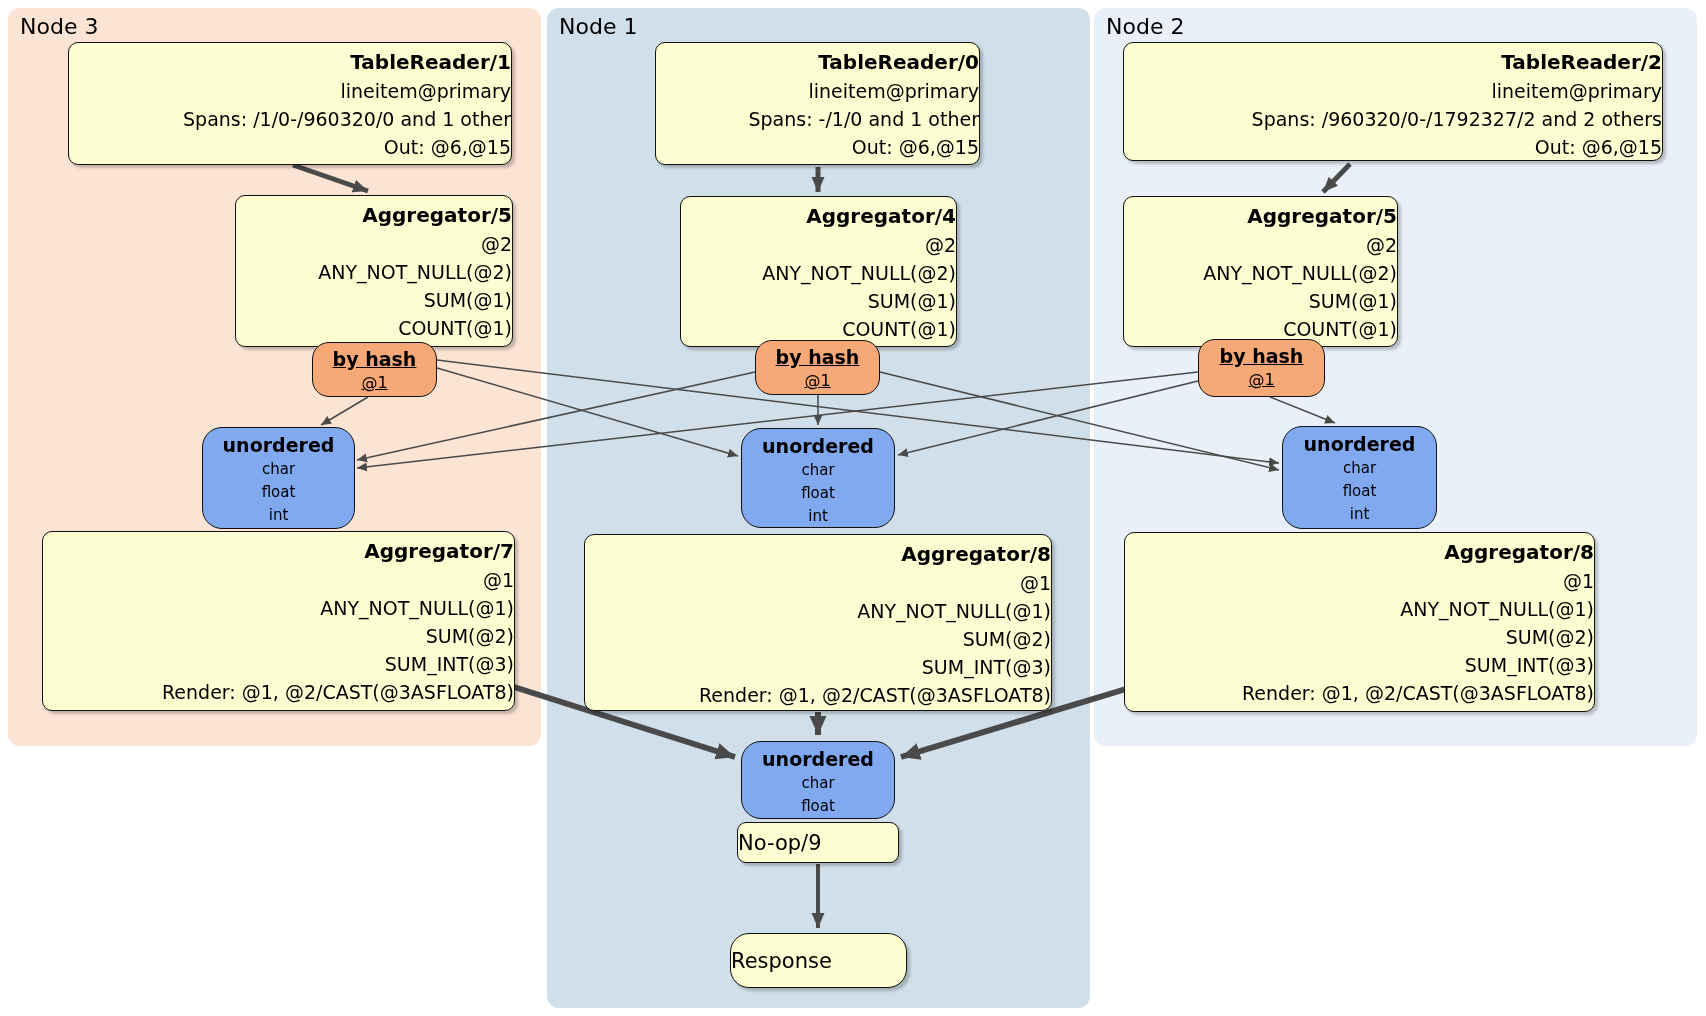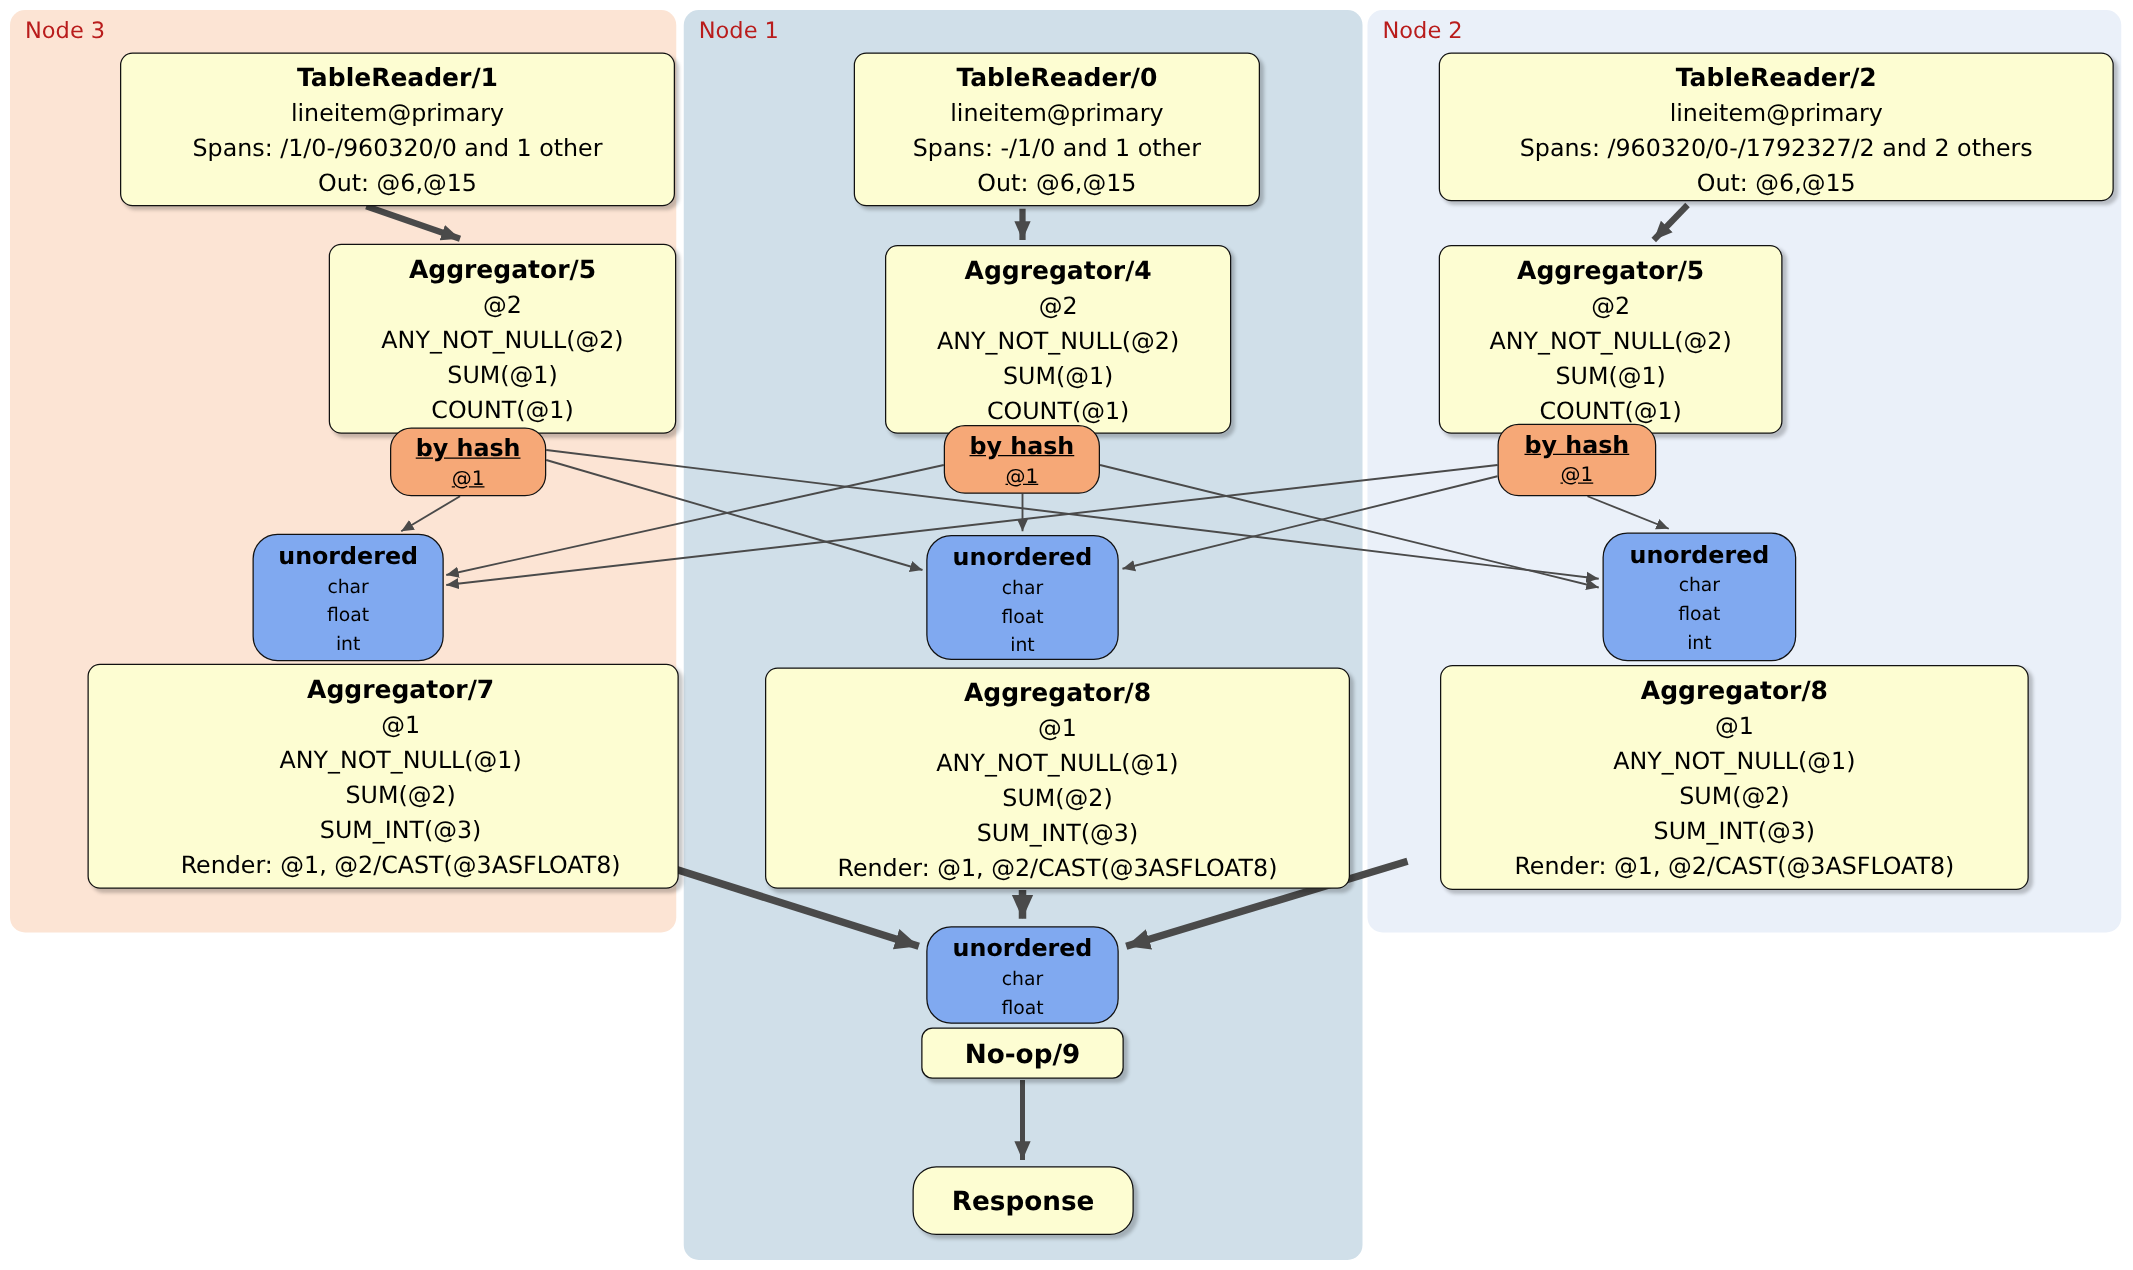--- a/index.html
+++ b/index.html
@@ -2,37 +2,36 @@
 <html style="--node3_bg: #fce4d4; --node1_bg: #d0dfe9; --node2_bg: #eaf0f9; --processor_fill: #fdfdd2; --router_fill: #f6a877; --sync_fill: #80a9f0; --border_color: #111111; --edge_color: #4a4a4a;"><head>
 <meta charset="utf-8">
 <style>
   html,body{margin:0;padding:0;background:#ffffff;}
   #canvas{
     position:relative;width:1706px;height:1016px;overflow:hidden;
     font-family:"DejaVu Sans","Liberation Sans",sans-serif;color:#000;
     background:#ffffff;
   }
   .region{position:absolute;border-radius:12px;}
-  .region-label{position:absolute;left:12px;top:6px;font-size:18px;color:#b91c1c;}
+  .region-label{position:absolute;left:12px;top:6px;font-size:22px;color:#000000;}
   #region-node3{left:8px;top:8px;width:533px;height:738px;background:var(--node3_bg);}
   #region-node1{left:547px;top:8px;width:543px;height:1000px;background:var(--node1_bg);}
   #region-node2{left:1094px;top:8px;width:603px;height:738px;background:var(--node2_bg);}
   #edge-layer{position:absolute;left:0;top:0;width:1706px;height:1016px;z-index:2;}
   #edge-layer line{stroke:var(--edge_color);}
   #edge-layer .mesh{stroke-width:1.5px;}
   #edge-layer .med{stroke-width:5px;}
   #edge-layer .thick{stroke-width:6px;}
   #edge-layer .thin{stroke-width:4px;}
   #edge-layer marker polygon{fill:var(--edge_color);}
   .pbox{
-    position:absolute;z-index:3;box-sizing:border-box;text-align:center;
+    position:absolute;z-index:3;box-sizing:border-box;text-align:right;
     background:var(--processor_fill);border:1.6px solid var(--border_color);
     border-radius:10px;box-shadow:3px 3px 3px rgba(0,0,0,0.22);
     padding-top:5px;
-    margin-left:28px;
   }
   .ptitle{font-size:20px;font-weight:bold;line-height:29px;white-space:nowrap;}
   .pline{font-size:19px;line-height:28px;white-space:nowrap;}
   .router{
     position:absolute;z-index:4;box-sizing:border-box;text-align:center;
     background:var(--router_fill);border:1.8px solid var(--border_color);
     border-radius:17px;padding-top:3px;text-decoration:underline;
   }
   .rtitle{font-size:19px;font-weight:bold;line-height:26px;}
   .rline{font-size:16px;line-height:21px;}
@@ -40,22 +39,22 @@
     position:absolute;z-index:4;box-sizing:border-box;text-align:center;
     background:var(--sync_fill);border:1.8px solid var(--border_color);
     border-radius:20px;padding-top:4px;
   }
   .stitle{font-size:19px;font-weight:bold;line-height:26px;}
   .sline{font-size:15px;line-height:23px;}
   .smallbox{
     position:absolute;z-index:3;box-sizing:border-box;text-align:center;
     background:var(--processor_fill);border:1.8px solid var(--border_color);
     border-radius:9px;box-shadow:3px 3px 3px rgba(0,0,0,0.22);
-    display:flex;align-items:center;justify-content:center;
-    font-size:21px;font-weight:bold;
+    display:flex;align-items:center;justify-content:flex-start;
+    font-size:21px;font-weight:normal;
   }
 </style>
 </head>
 <body>
 
 <div id="canvas">
 
   <div class="region" id="region-node3">
     <div class="region-label">Node 3</div>
   </div>

